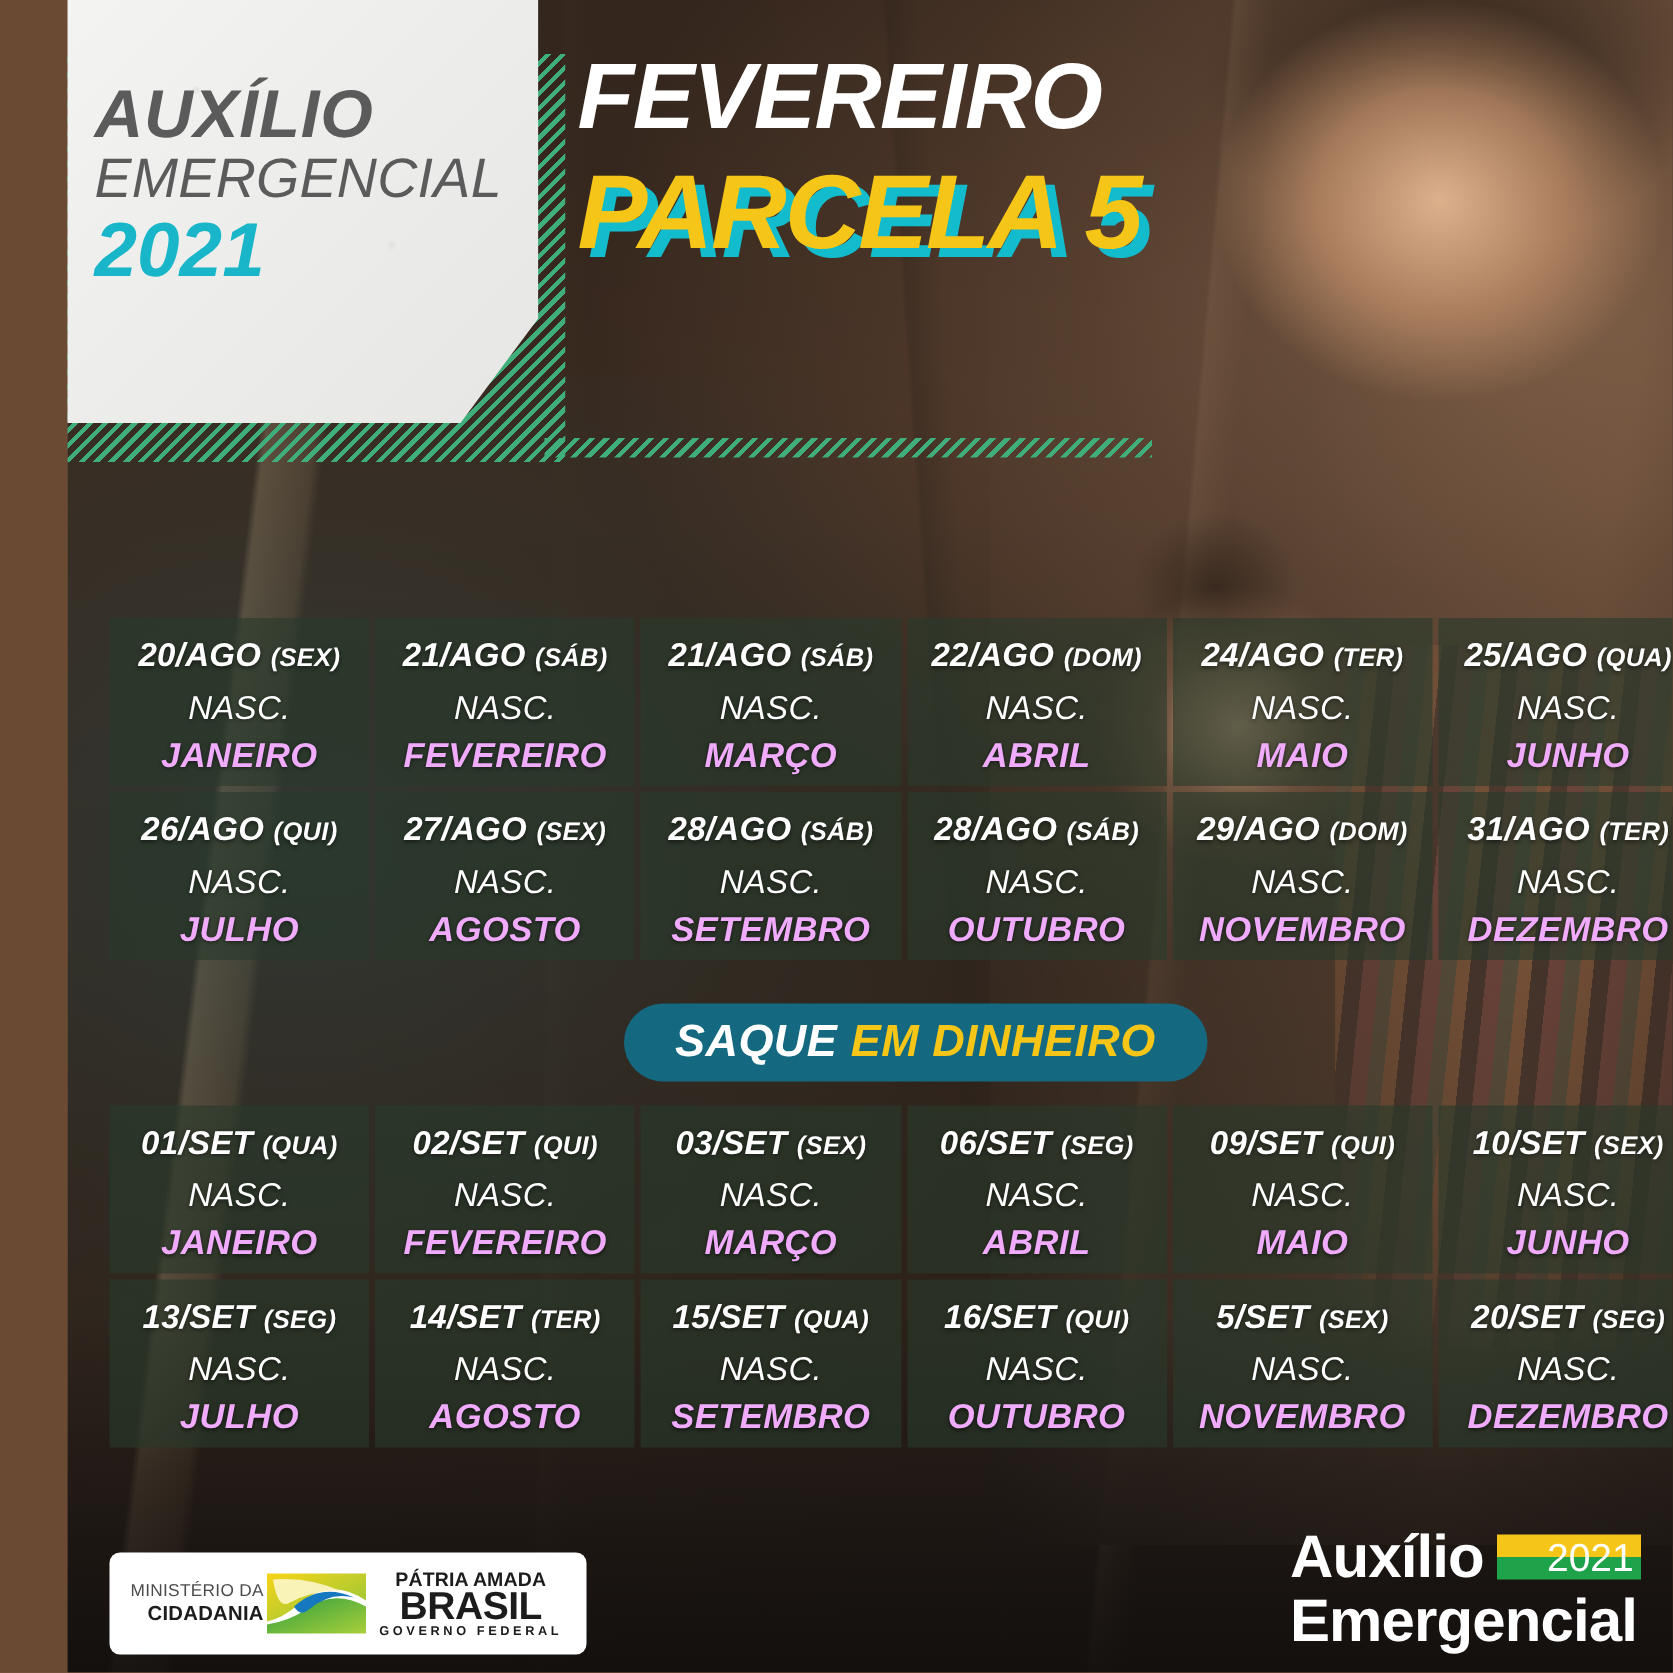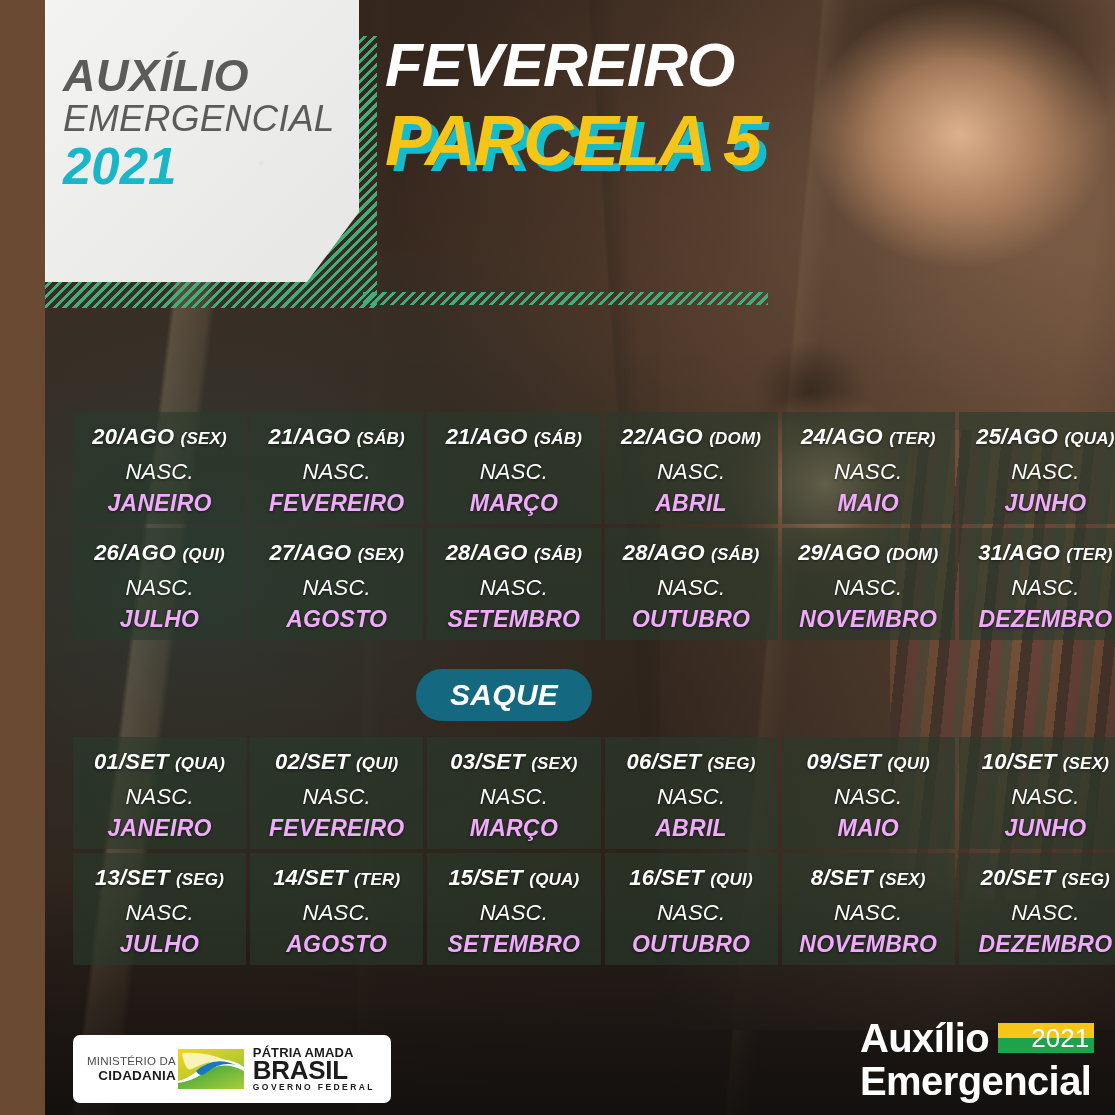--- a/index.html
+++ b/index.html
@@ -185,21 +185,21 @@
   .gov-card {
     position: absolute; left: 28px; top: 1035px;
     width: 318px; height: 68px;
     background: #ffffff; border-radius: 7px;
     display: flex; align-items: center; padding: 0 14px;
     gap: 0;
   }
   .min-cid { text-align: right; line-height: 1.15; }
   .min-cid .l1 { font-size: 11.5px; color: #4b4b4b; letter-spacing: .2px; }
   .min-cid .l2 { font-size: 13.5px; color: #1c1c1c; font-weight: bold; letter-spacing: .2px; }
-  .brasil-mark { display: flex; align-items: center; gap: 7px; }
+  .brasil-mark { display: flex; align-items: center; gap: 7px; text-align: center; }
   .brasil-flagmark { width: 70px; height: 44px; }
   .brasil-txt { line-height: 1; }
   .brasil-txt .p1 { font-size: 13px; font-weight: bold; color: #1c1c1c; letter-spacing: .1px; }
   .brasil-txt .p2 { font-size: 26px; font-weight: bold; color: #1c1c1c; letter-spacing: -.3px; line-height: .92; }
   .brasil-txt .p3 { font-size: 8.5px; font-weight: bold; color: #1c1c1c; letter-spacing: 2.4px; }
 
   .ae-logo {
     position: absolute; right: 28px; top: 1018px;
     text-align: left; width: 272px;
   }
@@ -309,20 +309,21 @@
       </div>
     <div class="cell">
         <div class="date"><span>31/AGO</span> <span class="dow">(TER)</span></div>
         <div class="nasc">NASC.</div>
         <div class="month">DEZEMBRO</div>
       </div>
   </div>
 
   <div class="pill" id="pill-saque">
     <span class="w">SAQUE</span>
+    <span class="y" style="margin-left:9px;">EM DINHEIRO</span>
   </div>
 
   <div class="table" id="table-saque">
     <div class="cell">
         <div class="date"><span>01/SET</span> <span class="dow">(QUA)</span></div>
         <div class="nasc">NASC.</div>
         <div class="month">JANEIRO</div>
       </div>
     <div class="cell">
         <div class="date"><span>02/SET</span> <span class="dow">(QUI)</span></div>
@@ -363,21 +364,21 @@
         <div class="date"><span>15/SET</span> <span class="dow">(QUA)</span></div>
         <div class="nasc">NASC.</div>
         <div class="month">SETEMBRO</div>
       </div>
     <div class="cell">
         <div class="date"><span>16/SET</span> <span class="dow">(QUI)</span></div>
         <div class="nasc">NASC.</div>
         <div class="month">OUTUBRO</div>
       </div>
     <div class="cell">
-        <div class="date"><span>8/SET</span> <span class="dow">(SEX)</span></div>
+        <div class="date"><span>5/SET</span> <span class="dow">(SEX)</span></div>
         <div class="nasc">NASC.</div>
         <div class="month">NOVEMBRO</div>
       </div>
     <div class="cell">
         <div class="date"><span>20/SET</span> <span class="dow">(SEG)</span></div>
         <div class="nasc">NASC.</div>
         <div class="month">DEZEMBRO</div>
       </div>
   </div>
 

